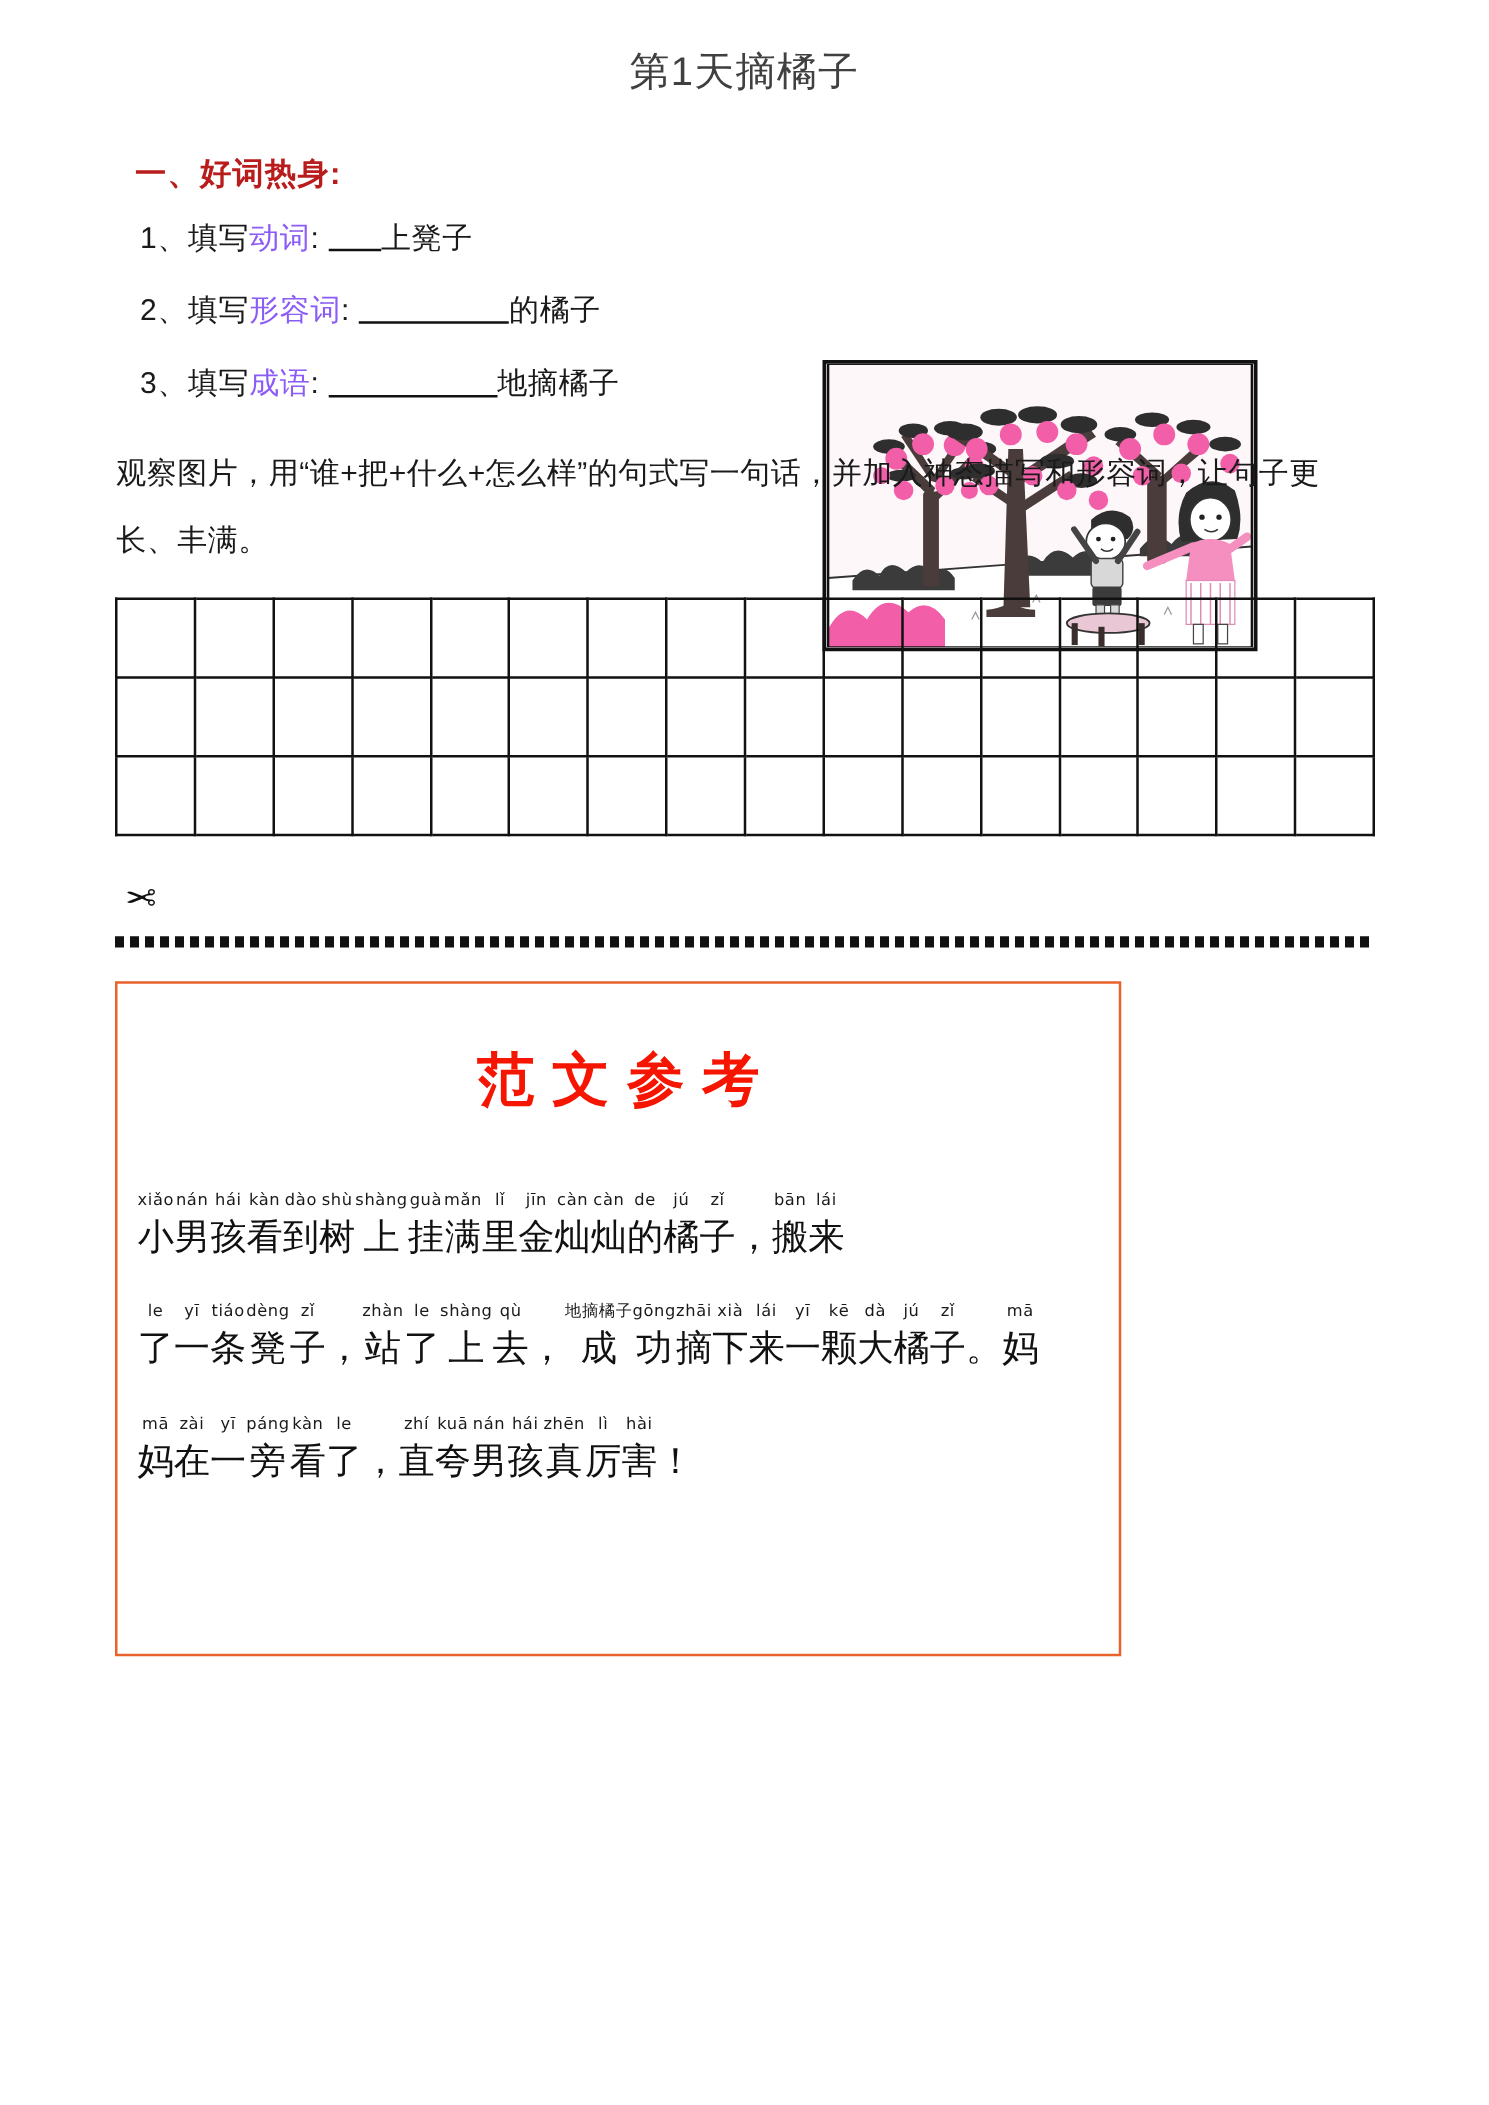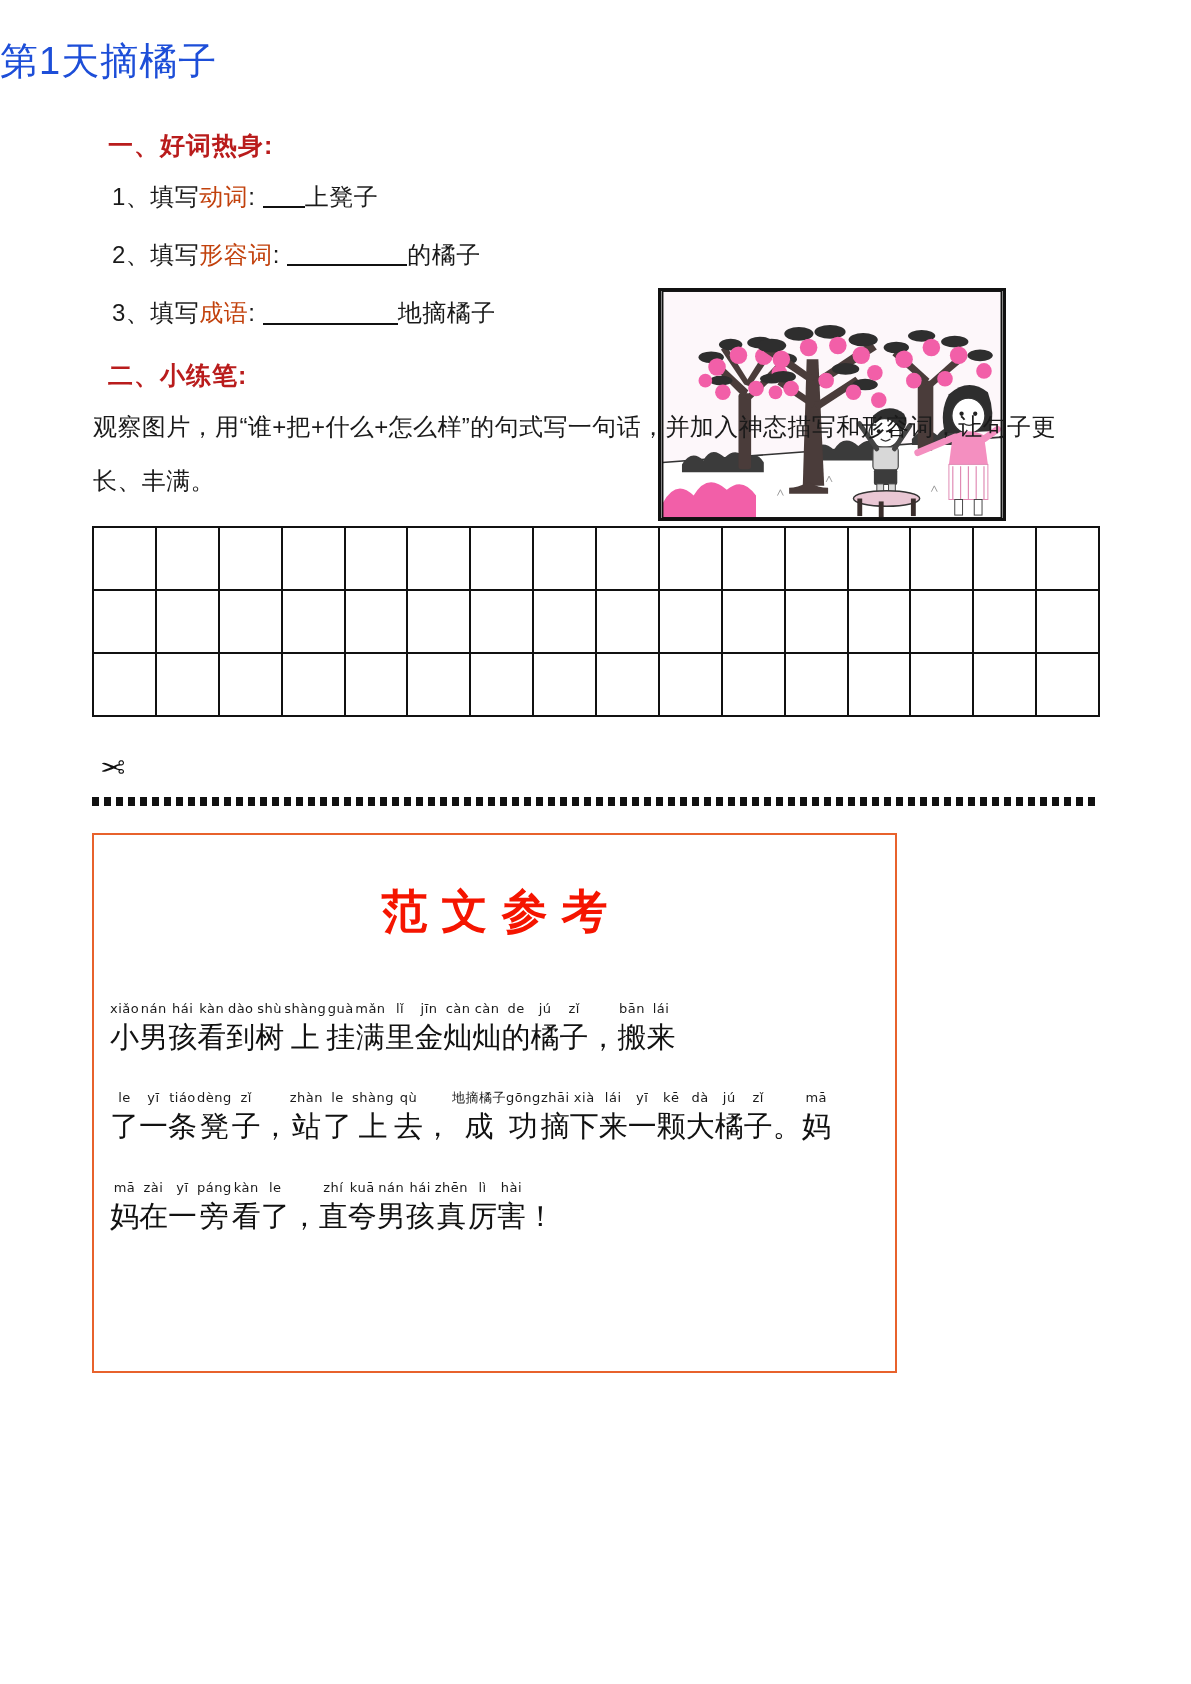--- a/index.html
+++ b/index.html
@@ -27,23 +27,23 @@
     font-size: 49px;
     font-weight: bold;
     letter-spacing: 3px;
     color: #000000;
     margin: 0;
     padding-top: 108px;
     line-height: 1.15;
     font-family: "DejaVu Sans", "Liberation Sans", sans-serif;
   }
   .subtitle {
-    text-align: left;
-    font-size: 38px;
-    color: #1d4ed8;
+    text-align: center;
+    font-size: 32px;
+    color: #404040;
     margin: 0;
     padding-top: 36px;
     letter-spacing: 1px;
   }
 
   
   .content {
     position: relative;
     padding: 0 92px;
     margin-top: 42px;
@@ -55,21 +55,21 @@
     margin: 0 0 6px 16px;
     color: #b91c1c;
   }
   .q-line {
     font-size: 24px;
     margin: 0;
     padding: 13px 0 13px 20px;
     letter-spacing: 0.5px;
     white-space: nowrap;
   }
-  .hl { color: #c2410c; }
+  .hl { color: #8b5cf6; }
   .blank {
     display: inline-block;
     border-bottom: 2px solid #111;
     height: 1.05em;
     vertical-align: -3px;
   }
   .b-sm { width: 42px; }
   .b-md { width: 120px; }
   .b-lg { width: 135px; }
 
@@ -341,21 +341,20 @@
         <span class="blank b-md"></span><span>的橘子</span>
       </div>
 
       <div class="q-line">
         <span>3、</span><span>填写</span><span class="hl">成语</span><span>:</span>
         <span class="blank b-lg"></span><span>地摘橘子</span>
       </div>
     </div>
 
     <div class="sec2">
-      <div class="sec-head">二、小练笔:</div>
       <div class="prompt">观察图片，用“谁+把+什么+怎么样”的句式写一句话，并加入神态描写和形容词，让句子更长、丰满。</div>
 
       <table class="grid">
         <tbody>
             <tr>
               <td></td>
               <td></td>
               <td></td>
               <td></td>
               <td></td>

